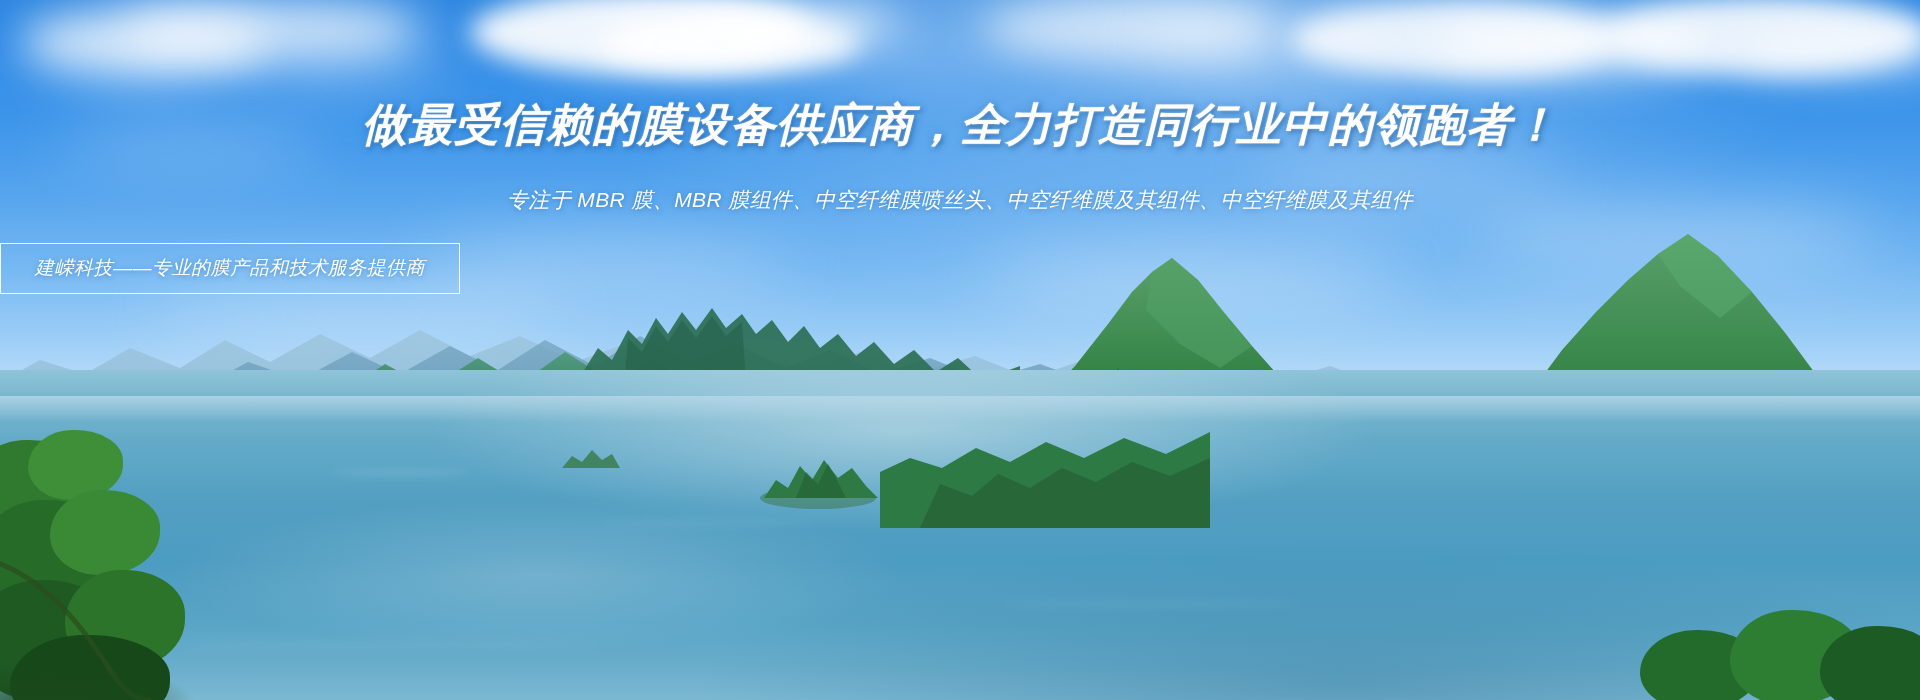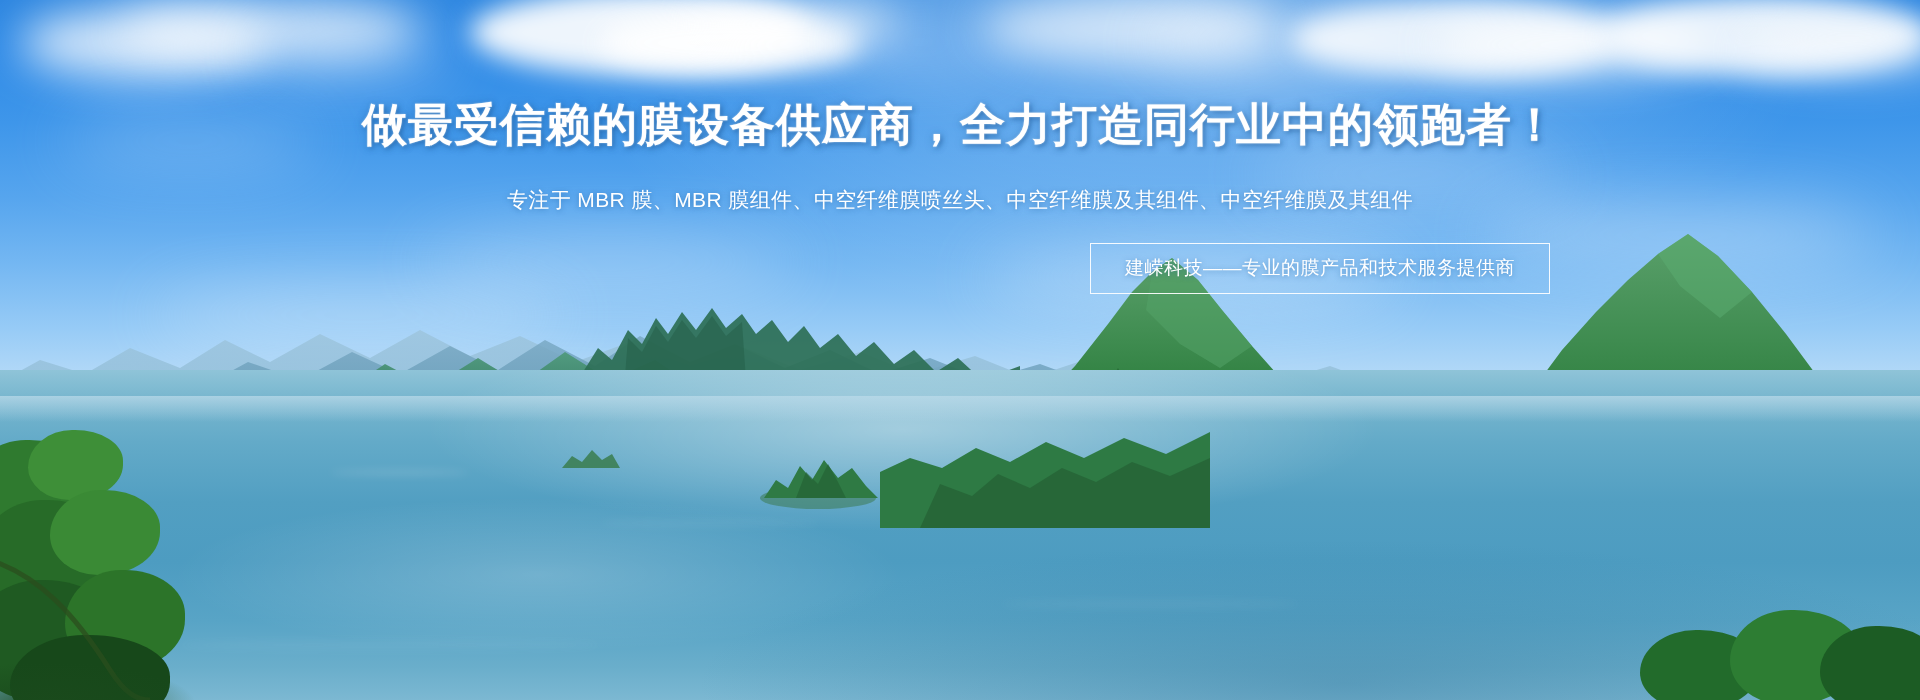--- a/index.html
+++ b/index.html
@@ -59,40 +59,40 @@
   }
   .ripple{position:absolute;background:rgba(255,255,255,.16);border-radius:50%;filter:blur(4px);}
 
   
   .range{position:absolute;left:0;width:1920px;}
 
   
   .leafblob{position:absolute;border-radius:48% 52% 55% 45%/55% 45% 52% 48%;}
 
   
-  .text-layer{position:absolute;left:0;top:0;width:1920px;height:700px;}
+  .text-layer{position:absolute;left:0;top:0;width:1920px;height:700px;font-style:italic;}
 
   .headline{
     position:absolute;left:0;top:97px;width:1920px;text-align:center;
     font-size:45px;line-height:56px;font-weight:bold;color:#ffffff;
     letter-spacing:1px;
     text-shadow:
       0 0 2px rgba(255,255,255,.55),
       2px 2px 5px rgba(25,85,150,.55),
       0 1px 10px rgba(25,85,150,.30);
     white-space:nowrap;
   }
   .subtitle{
     position:absolute;left:0;top:185px;width:1920px;text-align:center;
     font-size:21px;line-height:30px;color:#ffffff;letter-spacing:.4px;
     text-shadow:0 1px 5px rgba(30,95,160,.55);
     white-space:nowrap;
   }
   .tagbox-wrap{
-    position:absolute;left:0;top:243px;width:1550px;text-align:right;
+    position:absolute;left:0;top:243px;width:1550px;text-align:left;
   }
   .tagbox{
     display:inline-block;
     border:1px solid rgba(255,255,255,.92);
     padding:11px 34px 12px 34px;
     font-size:19px;line-height:26px;color:#ffffff;letter-spacing:.5px;
     text-shadow:0 1px 5px rgba(30,95,160,.50);
     white-space:nowrap;
   }
 </style>

